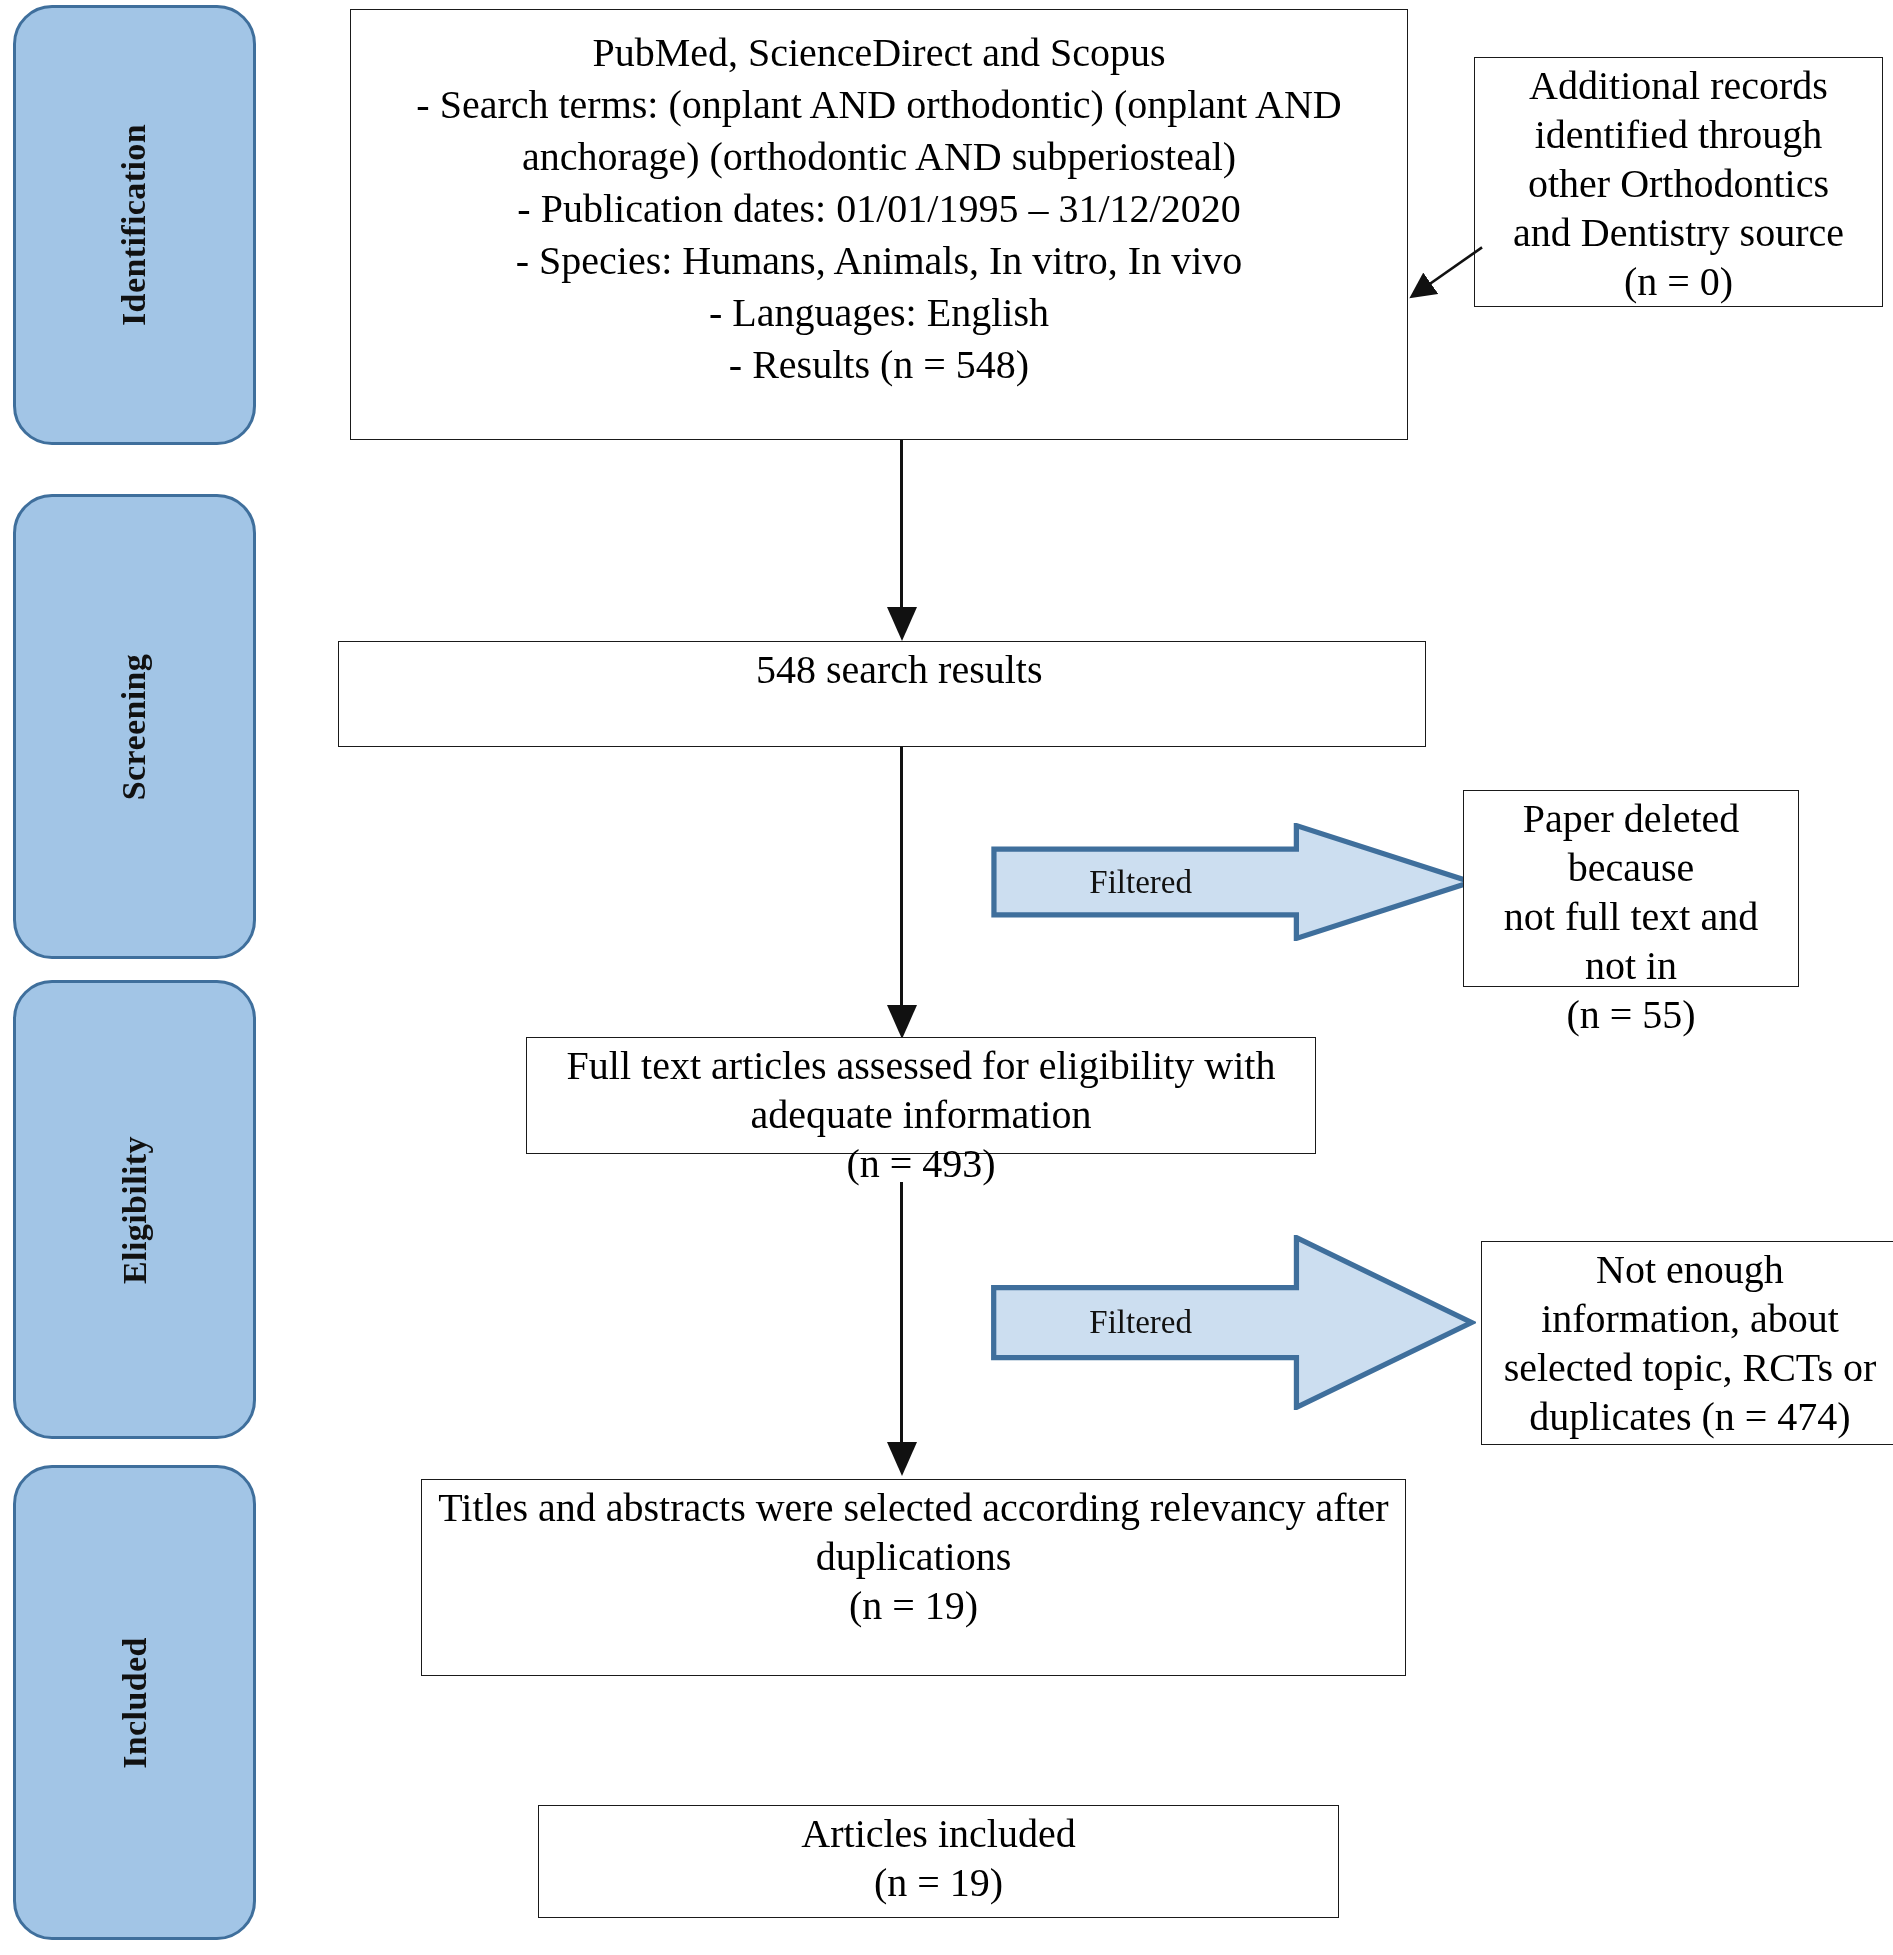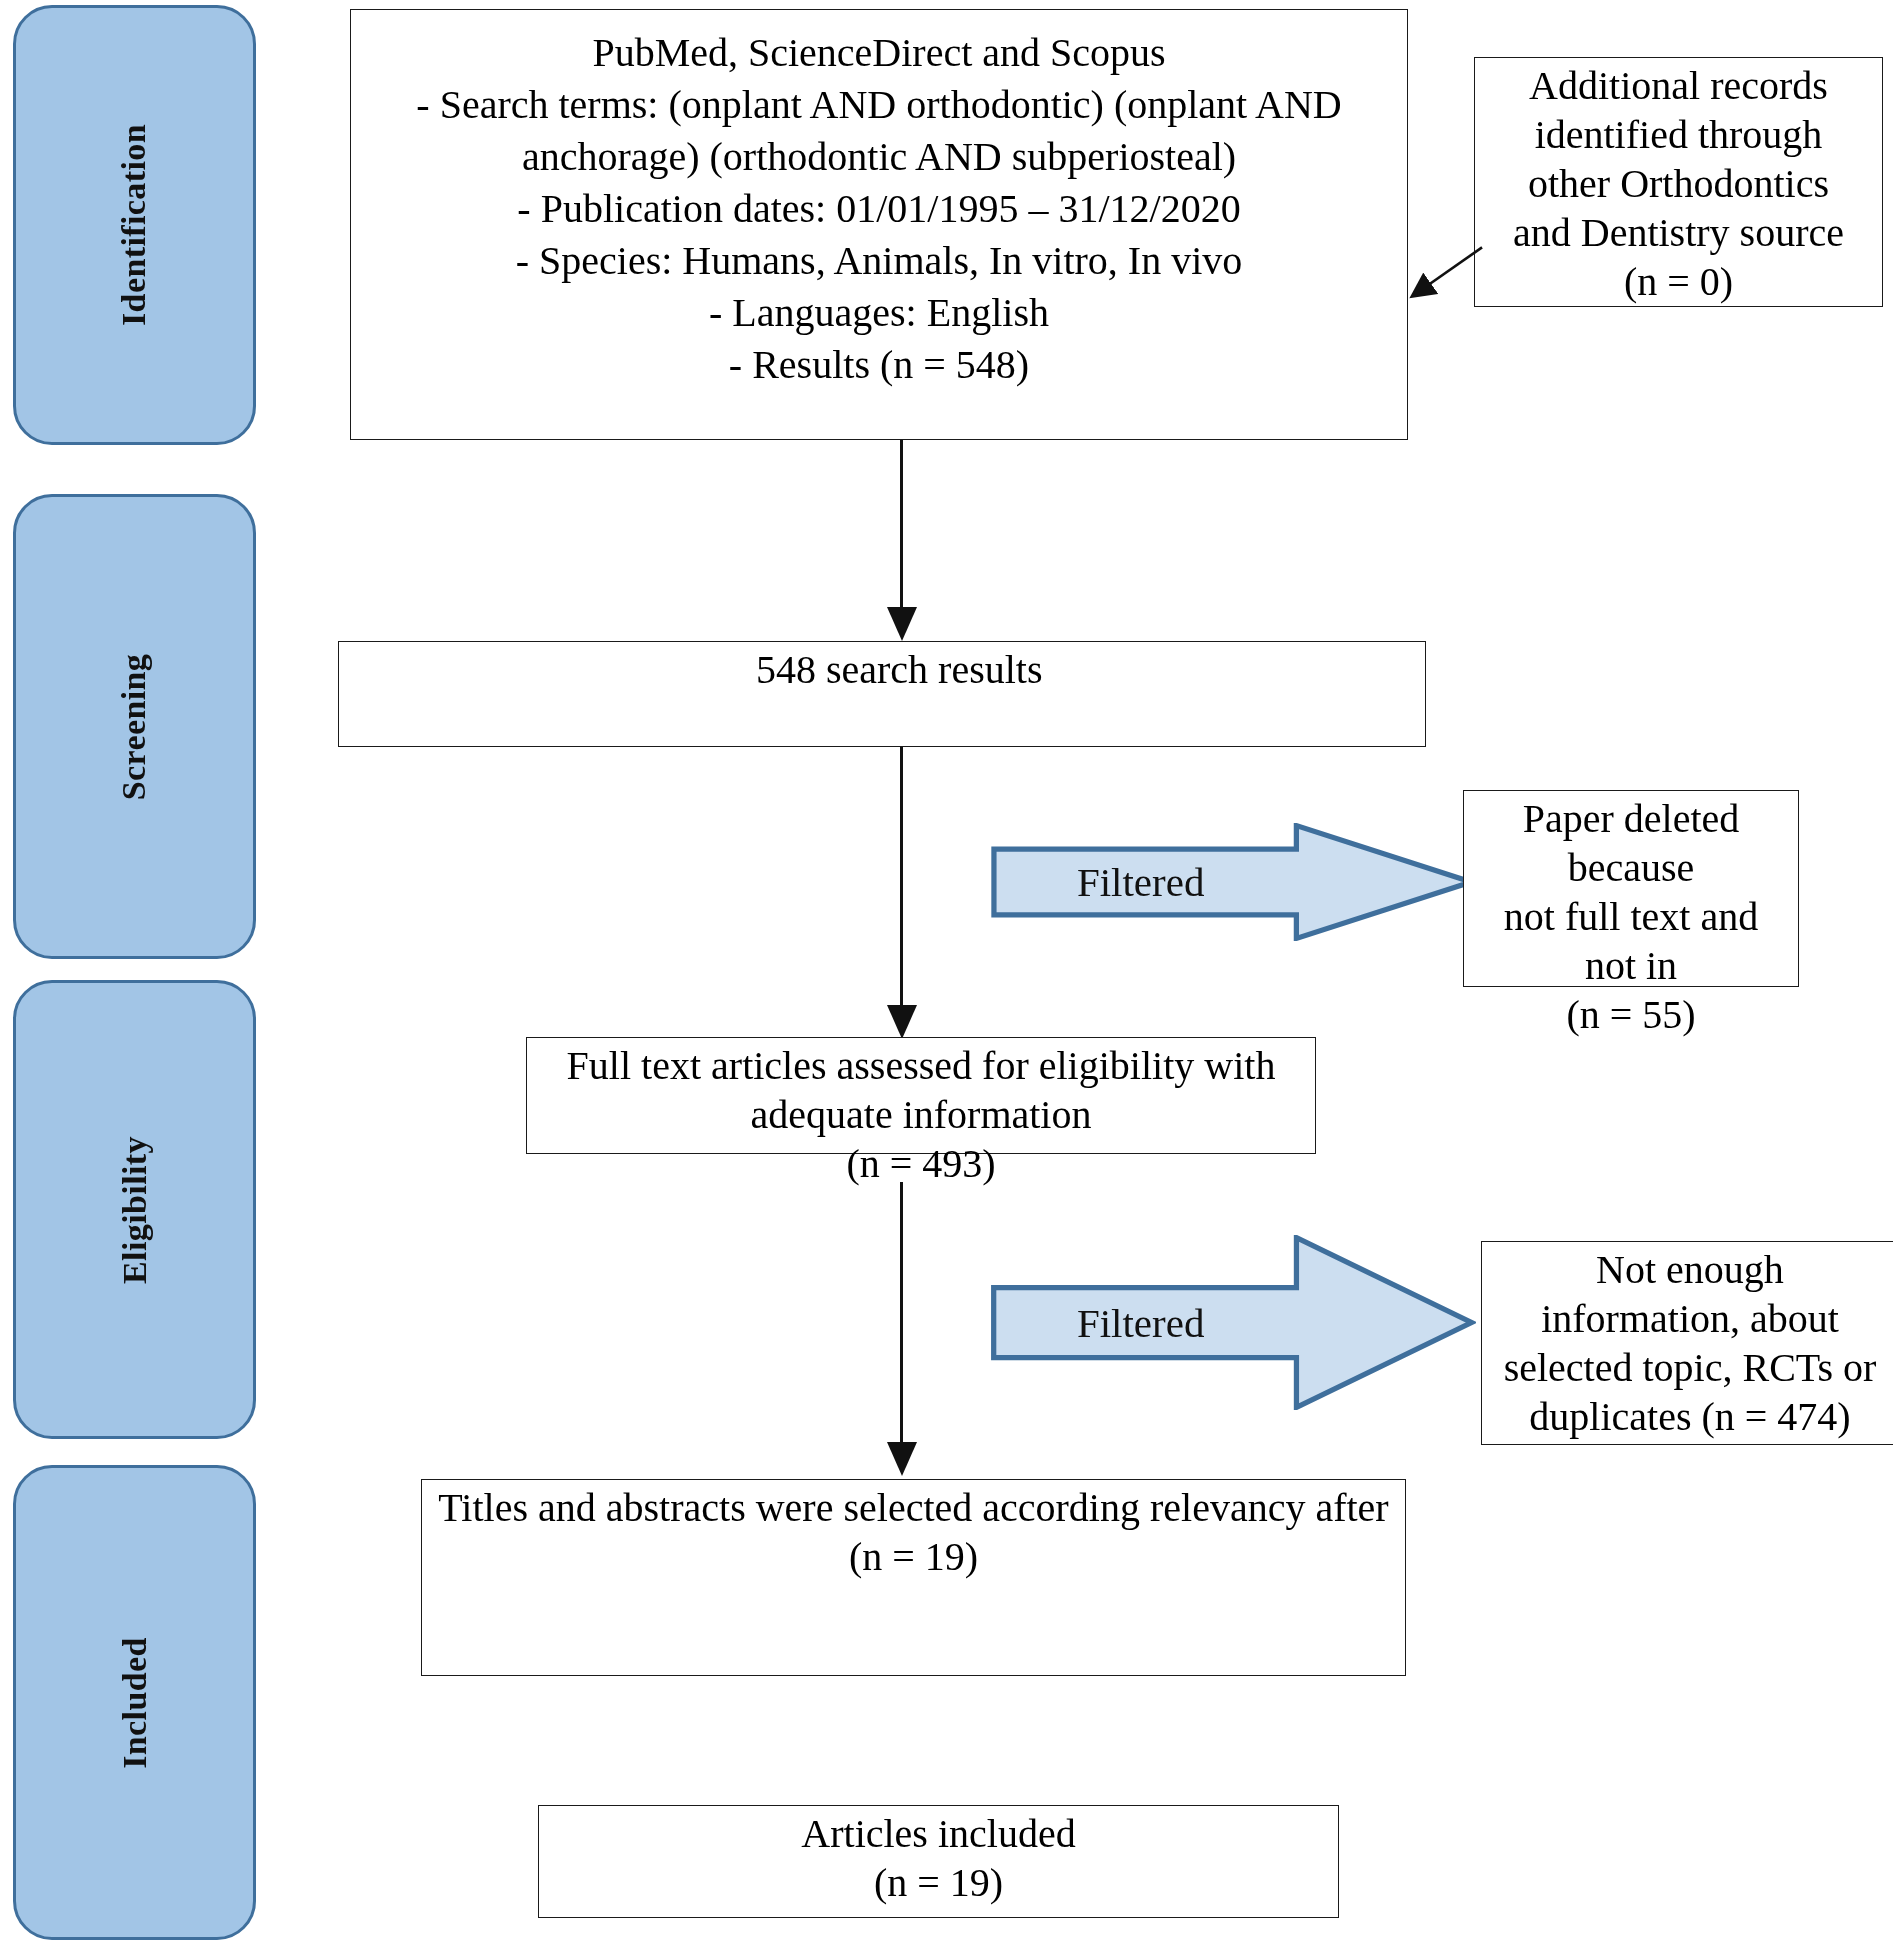--- a/index.html
+++ b/index.html
@@ -88,21 +88,21 @@
   .filter-arrow { position: absolute; }
   .filter-arrow .arrow-label {
     position: absolute;
     left: 0;
     top: 0;
     width: 62%;
     height: 100%;
     display: flex;
     align-items: center;
     justify-content: center;
-    font-size: 41px;
+    font-size: 33px;
     color: #111111;
     font-family: "Liberation Serif", "DejaVu Serif", serif;
     pointer-events: none;
   }
 </style>
 </head>
 <body>
 
 <div id="canvas">
 
@@ -203,20 +203,21 @@
       <span class="proc-line">Not enough</span>
       <span class="proc-line">information, about</span>
       <span class="proc-line">selected topic, RCTs or</span>
       <span class="proc-line">duplicates (n = 474)</span>
     </div>
   </div>
 
   <div class="proc-box" style="left:421px; top:1479px; width:985px; height:197px;">
     <div class="inner">
       <span class="proc-line">Titles and abstracts were selected according relevancy after</span>
+      <span class="proc-line">duplications</span>
       <span class="proc-line">(n = 19)</span>
     </div>
   </div>
 
   <div class="proc-box" style="left:538px; top:1805px; width:801px; height:113px;">
     <div class="inner">
       <span class="proc-line">Articles included</span>
       <span class="proc-line">(n = 19)</span>
     </div>
   </div>

